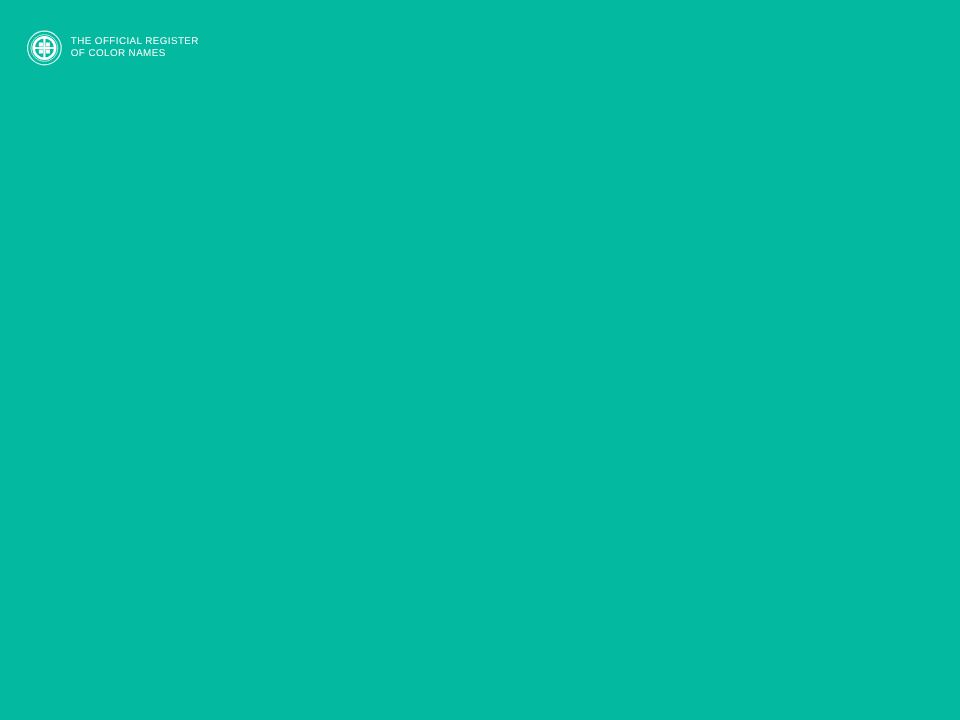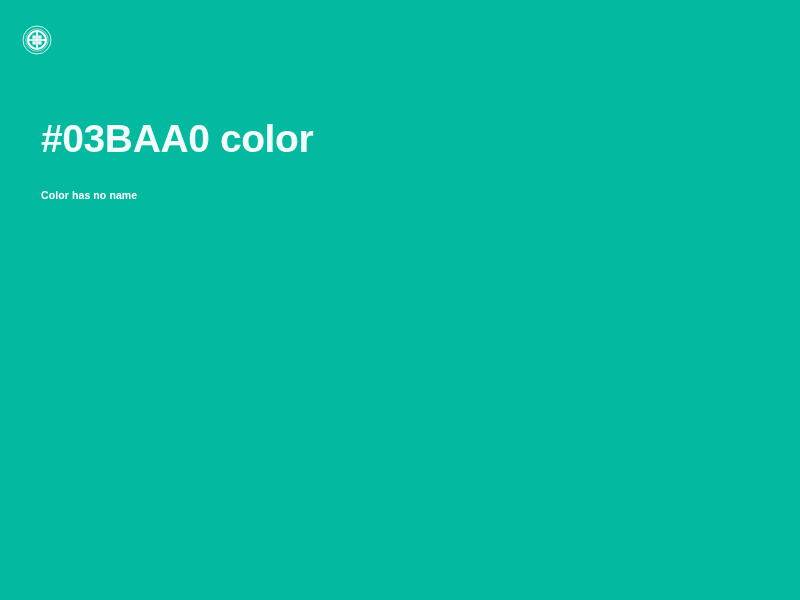--- a/index.html
+++ b/index.html
@@ -99,21 +99,21 @@
         <circle cx="15" cy="15" r="9" fill="none" stroke="#ffffff" stroke-width="2.1"></circle>
         <line x1="15" y1="6.2" x2="15" y2="23.8" stroke="#ffffff" stroke-width="1.7"></line>
         <line x1="6.2" y1="15" x2="23.8" y2="15" stroke="#ffffff" stroke-width="1.7"></line>
         <rect x="10.4" y="10.4" width="3.4" height="3.4" fill="#ffffff" opacity="0.95"></rect>
         <rect x="16.2" y="10.4" width="3.4" height="3.4" fill="#ffffff" opacity="0.95"></rect>
         <rect x="10.4" y="16.2" width="3.4" height="3.4" fill="#ffffff" opacity="0.95"></rect>
         <rect x="16.2" y="16.2" width="3.4" height="3.4" fill="#ffffff" opacity="0.95"></rect>
       </svg>
     </span>
 
+    <span class="brand-wordmark">
+      <span class="brand-line">THE OFFICIAL REGISTER</span>
+      <span class="brand-line">OF COLOR NAMES</span>
+    </span>
 
   </div>
 
-  <div class="main">
-    <h1 class="page-title" style="color: rgb(242, 252, 250);">#03BAA0 color</h1>
-    <p class="page-subtitle">Color has no name</p>
-  </div>
 
 </div>
 
 </body></html>

